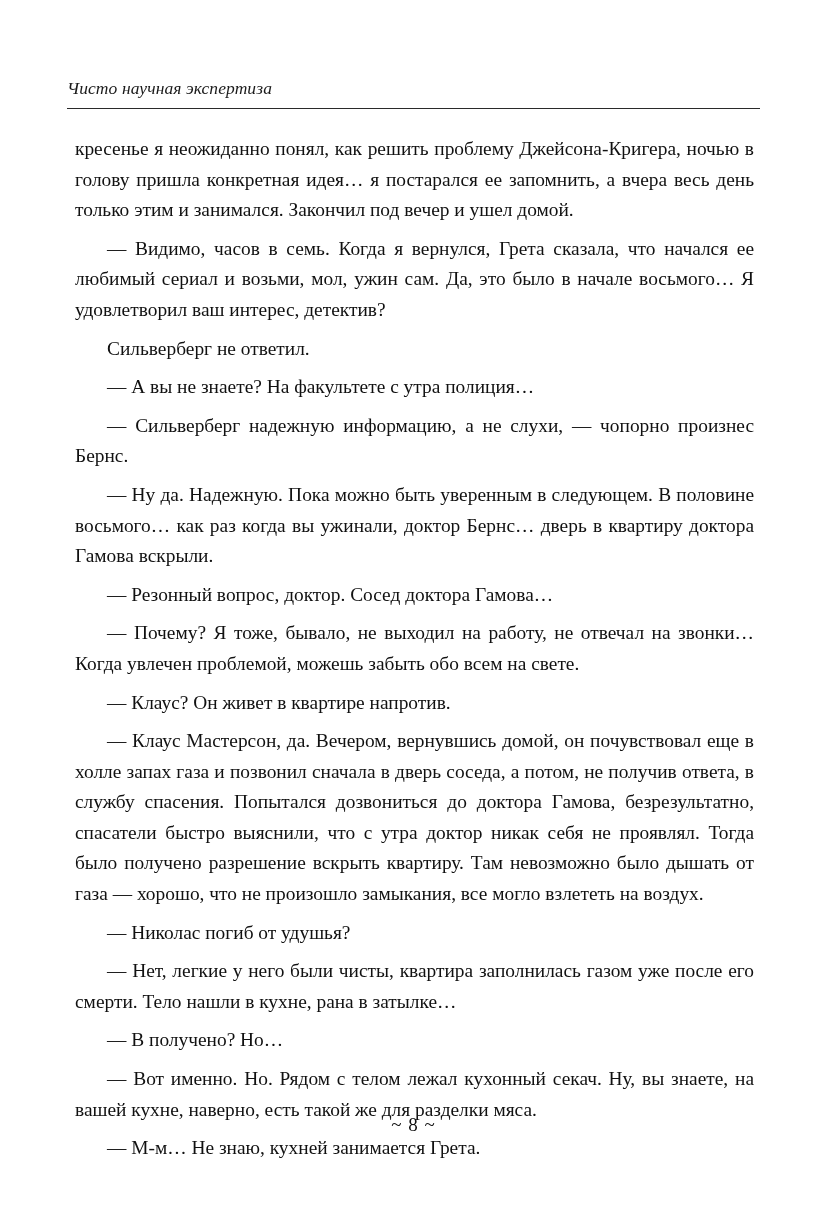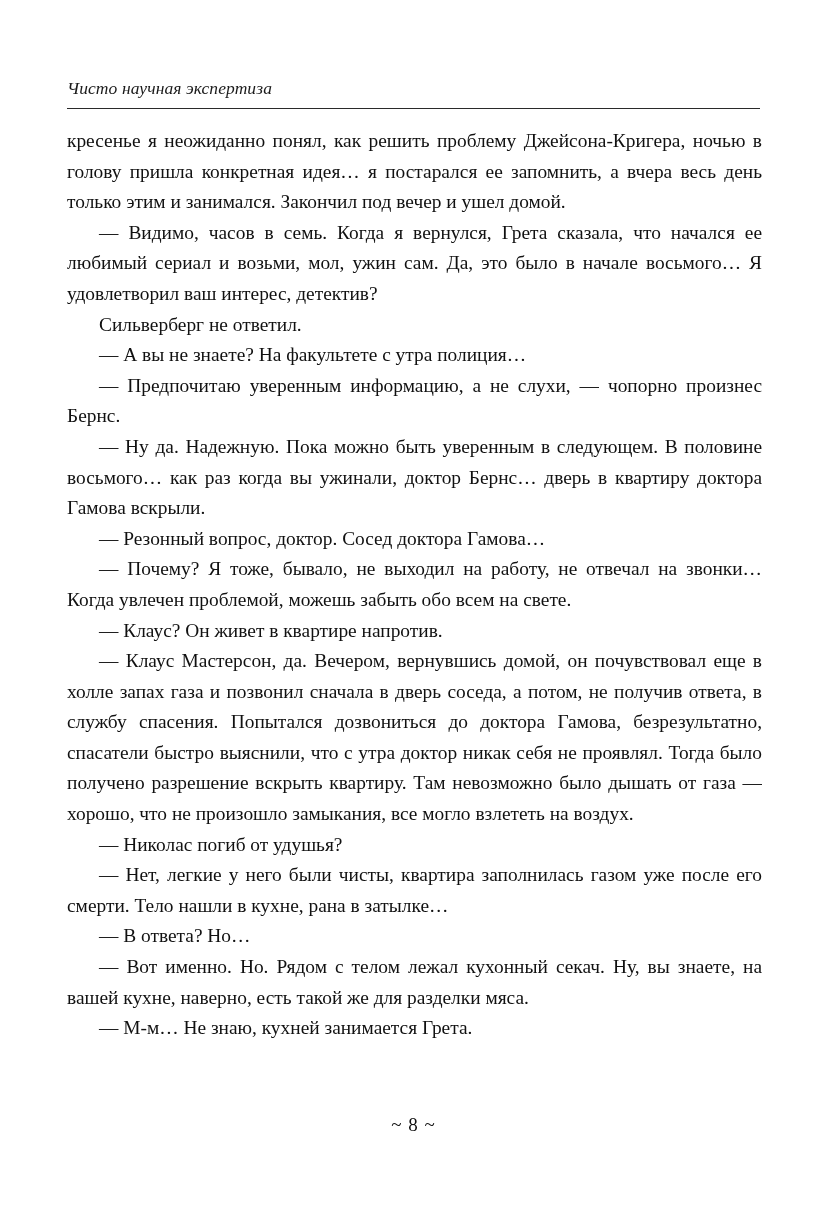--- a/index.html
+++ b/index.html
@@ -47,21 +47,21 @@
     top: 126px;
     width: 695px;
     font-size: 19.4px;
     line-height: 30.6px;
     text-align: justify;
     color: #111111;
     -webkit-hyphens: none;
     hyphens: none;
   }
   .body-text p {
-    margin: 0;
+    margin: 8px;
     text-indent: 0;
   }
   .body-text p.ind {
     text-indent: 32px;
   }
   .folio {
     position: absolute;
     left: 0;
     top: 1114px;
     width: 827px;
@@ -78,29 +78,29 @@
 
   <div class="running-head">Чисто научная экспертиза</div>
 
   <div class="rule"></div>
 
   <div class="body-text">
       <p class="">кресенье я неожиданно понял, как решить проблему Джейсона-Кригера, ночью в голову пришла конкретная идея… я постарался ее запомнить, а вчера весь день только этим и занимался. Закончил под вечер и ушел домой.</p>
       <p class="ind">— Видимо, часов в семь. Когда я вернулся, Грета сказала, что начался ее любимый сериал и возьми, мол, ужин сам. Да, это было в начале восьмого… Я удовлетворил ваш интерес, детектив?</p>
       <p class="ind">Сильверберг не ответил.</p>
       <p class="ind">— А вы не знаете? На факультете с утра полиция…</p>
-      <p class="ind">— Предпочитаю уверенным информацию, а не слухи, — чопорно произнес Бернс.</p>
+      <p class="ind">— Сильверберг надежную информацию, а не слухи, — чопорно произнес Бернс.</p>
       <p class="ind">— Ну да. Надежную. Пока можно быть уверенным в следующем. В половине восьмого… как раз когда вы ужинали, доктор Бернс… дверь в квартиру доктора Гамова вскрыли.</p>
       <p class="ind">— Резонный вопрос, доктор. Сосед доктора Гамова…</p>
       <p class="ind">— Почему? Я тоже, бывало, не выходил на работу, не отвечал на звонки… Когда увлечен проблемой, можешь забыть обо всем на свете.</p>
       <p class="ind">— Клаус? Он живет в квартире напротив.</p>
       <p class="ind">— Клаус Мастерсон, да. Вечером, вернувшись домой, он почувствовал еще в холле запах газа и позвонил сначала в дверь соседа, а потом, не получив ответа, в службу спасения. Попытался дозвониться до доктора Гамова, безрезультатно, спасатели быстро выяснили, что с утра доктор никак себя не проявлял. Тогда было получено разрешение вскрыть квартиру. Там невозможно было дышать от газа — хорошо, что не произошло замыкания, все могло взлететь на воздух.</p>
       <p class="ind">— Николас погиб от удушья?</p>
       <p class="ind">— Нет, легкие у него были чисты, квартира заполнилась газом уже после его смерти. Тело нашли в кухне, рана в затылке…</p>
-      <p class="ind">— В ответа? Но…</p>
+      <p class="ind">— В получено? Но…</p>
       <p class="ind">— Вот именно. Но. Рядом с телом лежал кухонный секач. Ну, вы знаете, на вашей кухне, наверно, есть такой же для разделки мяса.</p>
       <p class="ind">— М-м… Не знаю, кухней занимается Грета.</p>
     </div>
 
   <div class="folio">
     <span>~ 8 ~</span>
   </div>
 
 </div>
 

